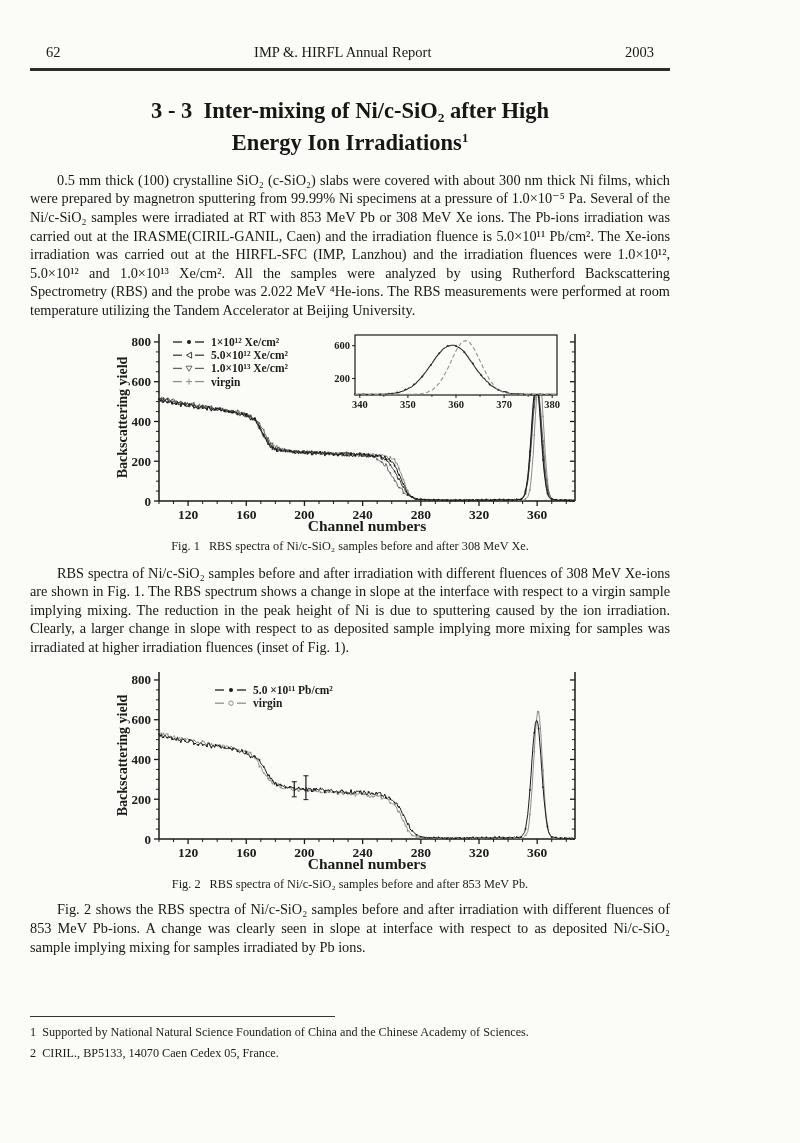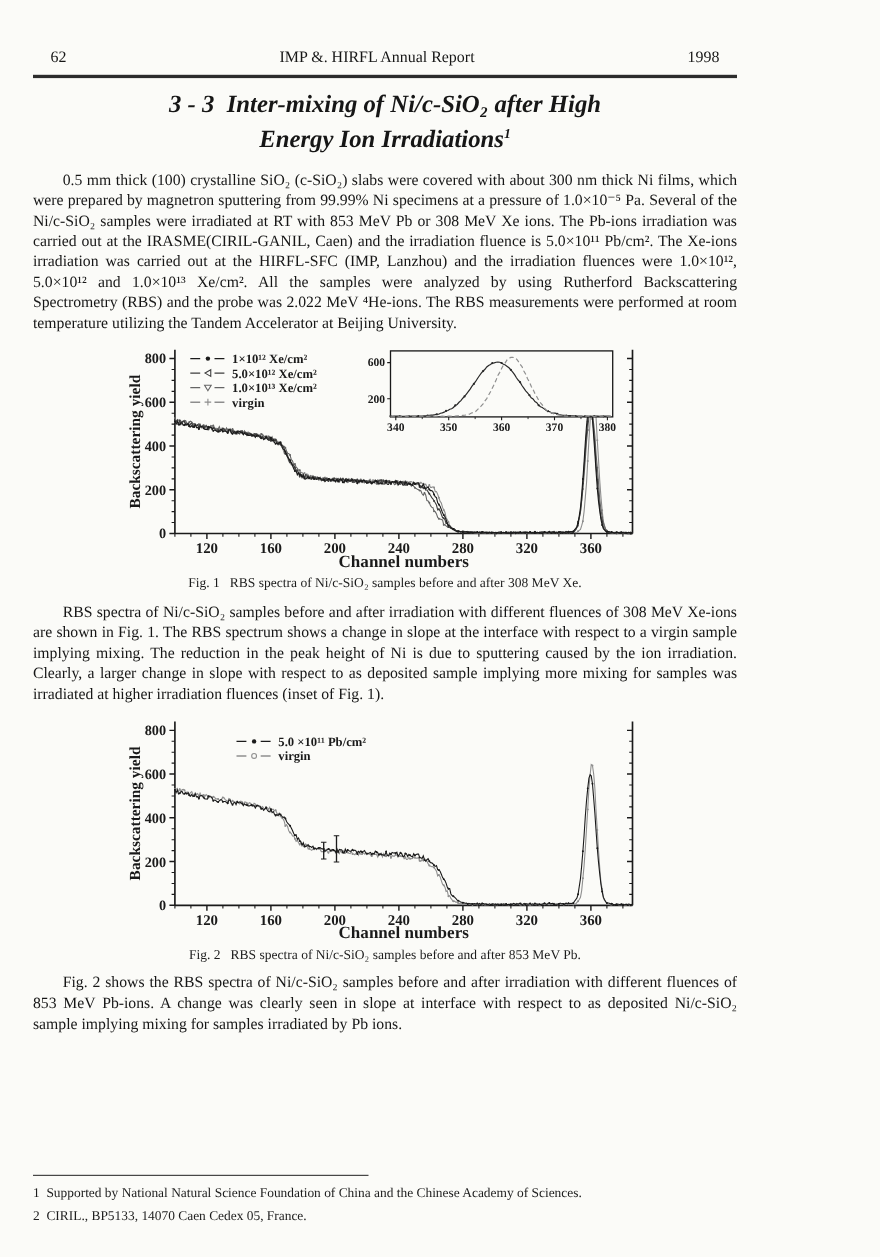--- a/index.html
+++ b/index.html
@@ -8,45 +8,45 @@
     background:#fbfbf8;
     font-family:"Liberation Serif","DejaVu Serif",serif;
     color:#161616;
   }
   .page{position:relative;width:700px;height:1143px;overflow:hidden;}
   .inner{padding:0 30px;}
   .header{display:flex;justify-content:space-between;align-items:baseline;
     margin-top:44px;font-size:14.5px;padding:0 16px;}
   .header .journal{flex:1;text-align:center;}
   .header-rule{border-bottom:3px solid #2c2c2c;margin-top:7px;}
-  .title{margin:8px 0 0;text-align:center;font-size:22.5px;font-weight:bold;line-height:1.42;font-style:italic;}
+  .title{margin:24px 0 0;text-align:center;font-size:22.5px;font-weight:bold;line-height:1.42;}
   .title sup{font-size:12.5px;vertical-align:super;}
   .authors{margin-top:10px;text-align:center;font-size:14.5px;line-height:1.52;}
   .authors sup{font-size:9.5px;}
   p.body{margin:12px 0 0;font-size:14.3px;line-height:1.3;text-align:justify;text-indent:27px;}
   p.body.p2{margin-top:10px;}
   p.body.p3{margin-top:8px;font-family:Liberation Serif, serif;}
   figure{margin:8px 0 0;text-align:center;}
   figure.f2{margin-top:10px;}
   figure svg{display:block;margin:0 auto;}
   figcaption{margin-top:6px;font-size:12.3px;color:#1c1c1c;}
   .figlabel{margin-right:9px;}
-  .footnotes{position:absolute;left:30px;top:1068px;font-size:12.2px;line-height:1.7;color:#1c1c1c;}
+  .footnotes{position:absolute;left:30px;top:1016px;font-size:12.2px;line-height:1.7;color:#1c1c1c;}
   .fnrule{width:305px;border-top:1.7px solid #333;margin-bottom:5px;}
 </style>
 </head>
 <body>
 
 <div class="page">
   <div class="inner">
 
     <div class="header">
       <span>62</span>
       <span class="journal">IMP &amp;. HIRFL Annual Report</span>
-      <span>1998</span>
+      <span>2003</span>
     </div>
     <div class="header-rule"></div>
 
     <h1 class="title">
       <span>3 - 3&nbsp;&nbsp;Inter-mixing of Ni/c-SiO₂ after High</span><br>
       <span>Energy Ion Irradiations</span><sup>1</sup>
     </h1>
 
 
     <p class="body p1">0.5 mm thick (100) crystalline SiO₂ (c-SiO₂) slabs were covered with about 300 nm thick Ni films, which were prepared by magnetron sputtering from 99.99% Ni specimens at a pressure of 1.0×10⁻⁵ Pa. Several of the Ni/c-SiO₂ samples were irradiated at RT with 853 MeV Pb or 308 MeV Xe ions. The Pb-ions irradiation was carried out at the IRASME(CIRIL-GANIL, Caen) and the irradiation fluence is 5.0×10¹¹ Pb/cm². The Xe-ions irradiation was carried out at the HIRFL-SFC (IMP, Lanzhou) and the irradiation fluences were 1.0×10¹², 5.0×10¹² and 1.0×10¹³ Xe/cm². All the samples were analyzed by using Rutherford Backscattering Spectrometry (RBS) and the probe was 2.022 MeV ⁴He-ions. The RBS measurements were performed at room temperature utilizing the Tandem Accelerator at Beijing University.</p>

